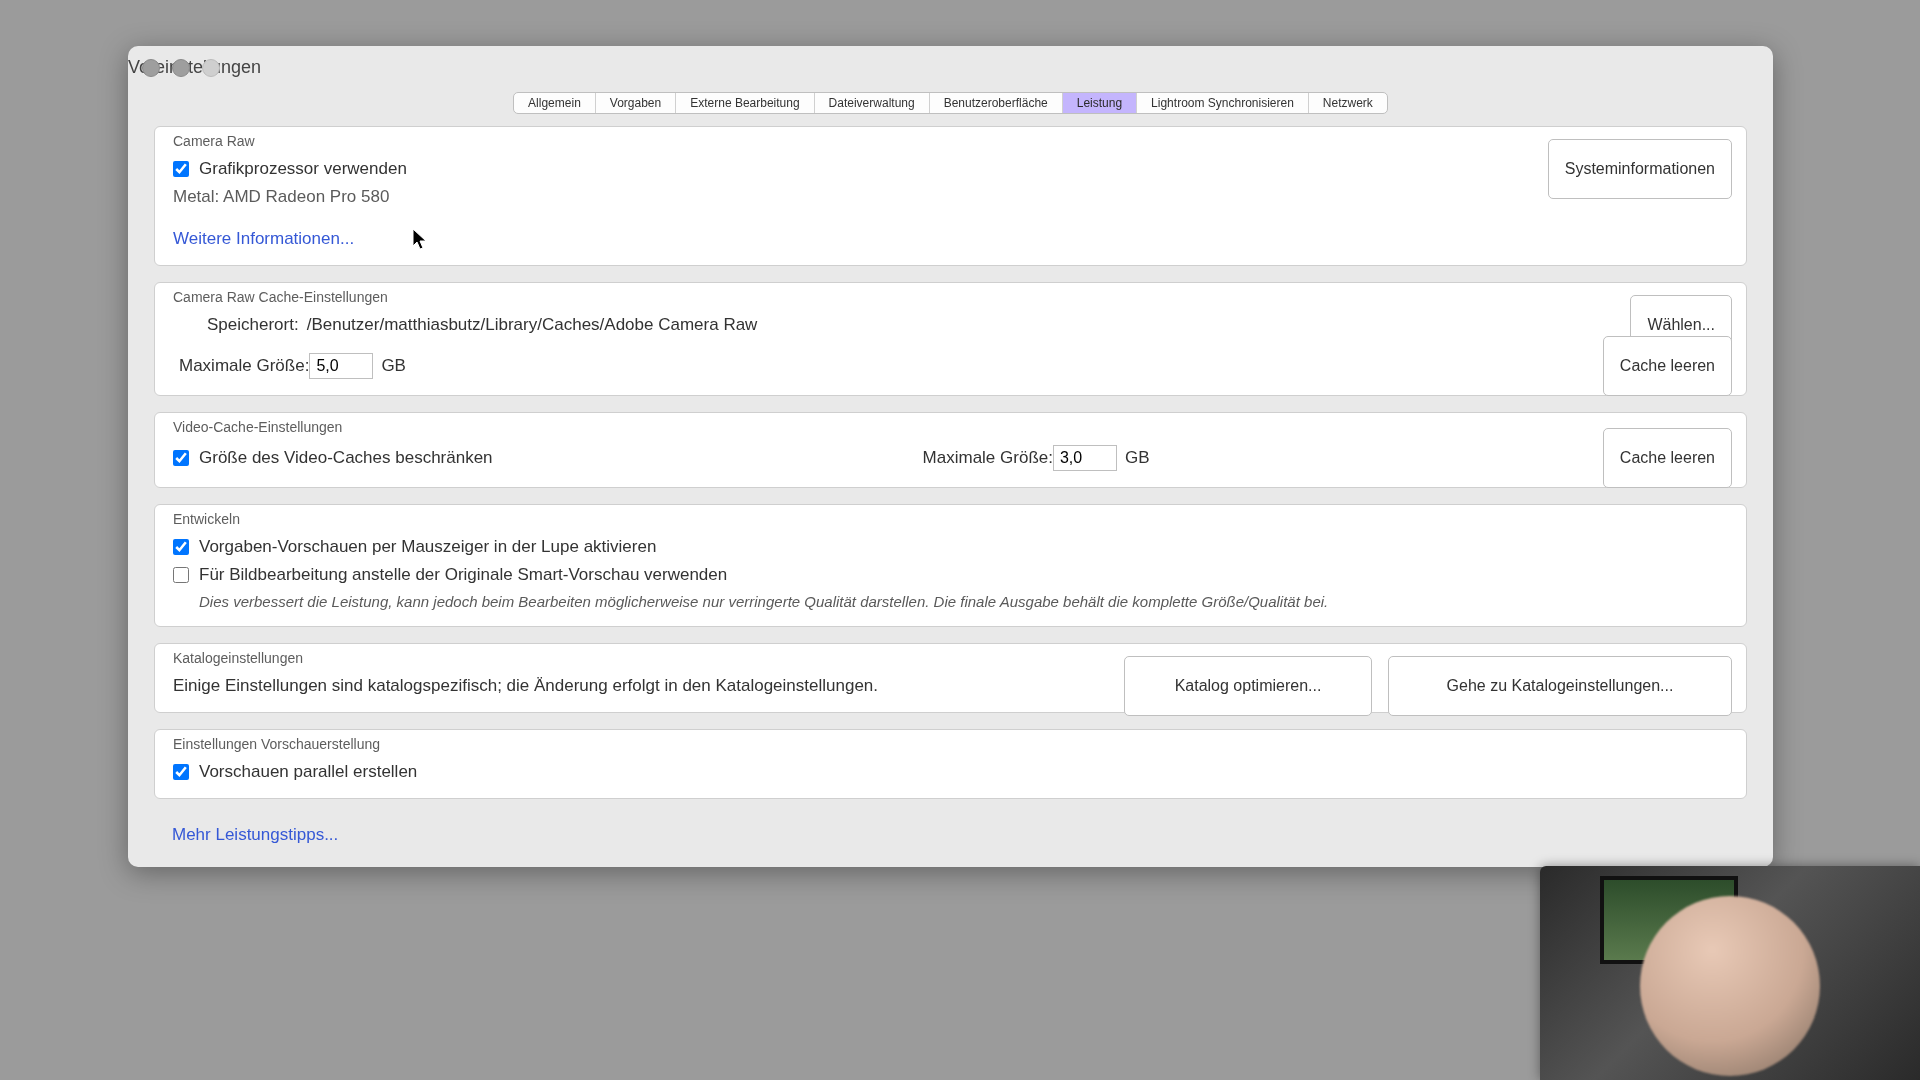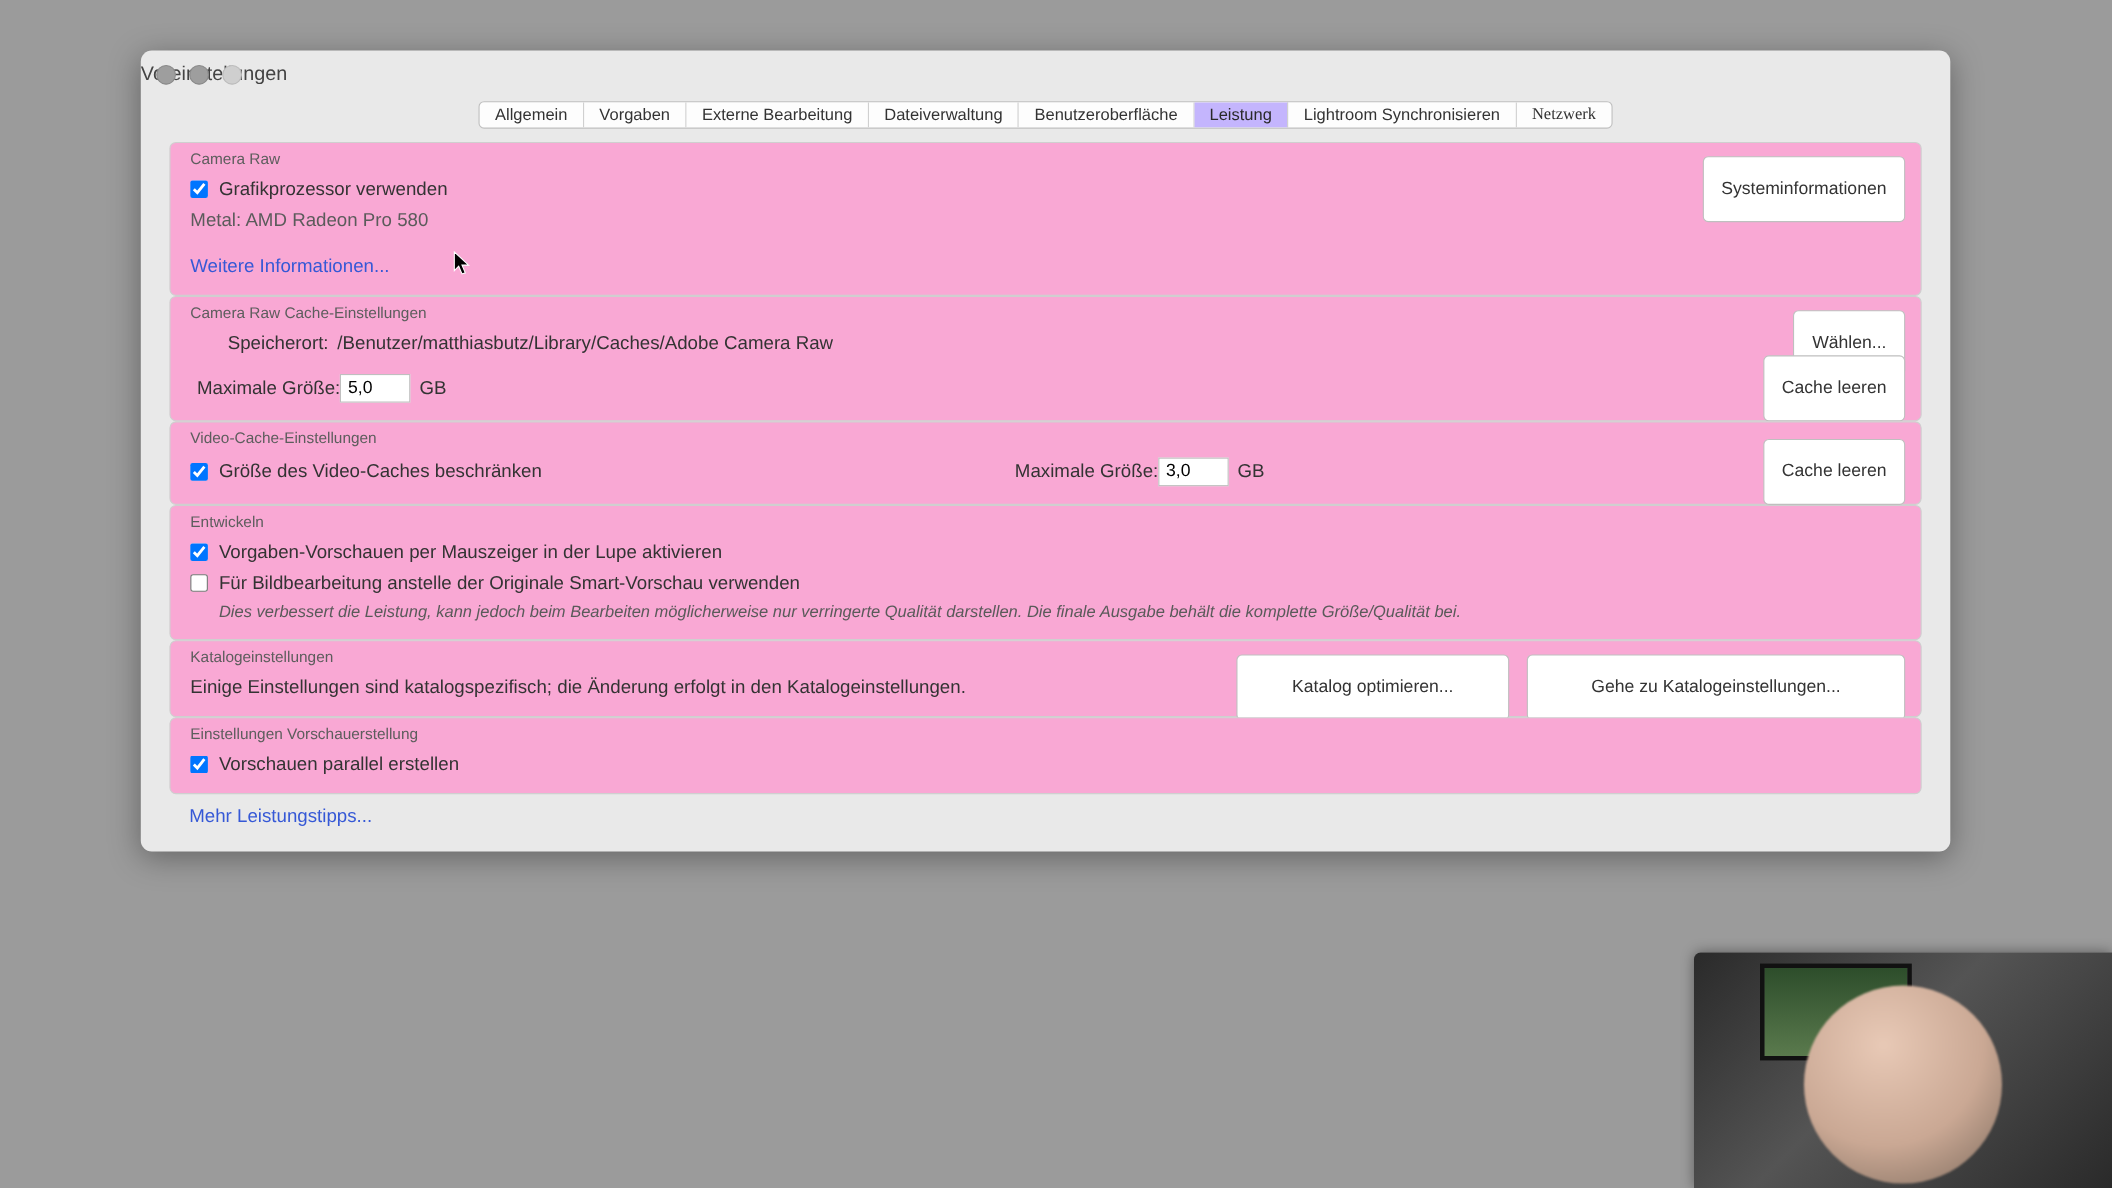--- a/index.html
+++ b/index.html
@@ -58,39 +58,40 @@
   }
   .segmented {
     display: inline-flex;
     border: 1px solid #bfbfbf;
     border-radius: 5px;
     overflow: hidden;
     background: #fdfdfd;
   }
   .segmented .seg {
     padding: 3px 14px;
-    font-size: 15px;
+    font-size: 12px;
     color: #333;
     border-right: 1px solid #d0d0d0;
     white-space: nowrap;
     cursor: default;
   }
-  .segmented .seg:last-child { border-right: none; font-family: Liberation Serif, serif; }
+  .segmented .seg:last-child { border-right: none; }
   .segmented .seg.active {
     background: #c4b5fd;
     color: #2a2a2a;
   }
 
   .content {
     padding: 4px 26px 22px 26px;
   }
   .group {
-    background: #f9a8d4;
+    background: #ffffff;
     border: 1px solid #cfcfcf;
     border-radius: 6px;
+    margin-bottom: 16px;
     padding-bottom: 12px;
     position: relative;
   }
   .group-title {
     font-size: 14px;
     color: #5d5d5d;
     padding: 6px 0 0 18px;
     margin-bottom: 6px;
   }
   .row {

